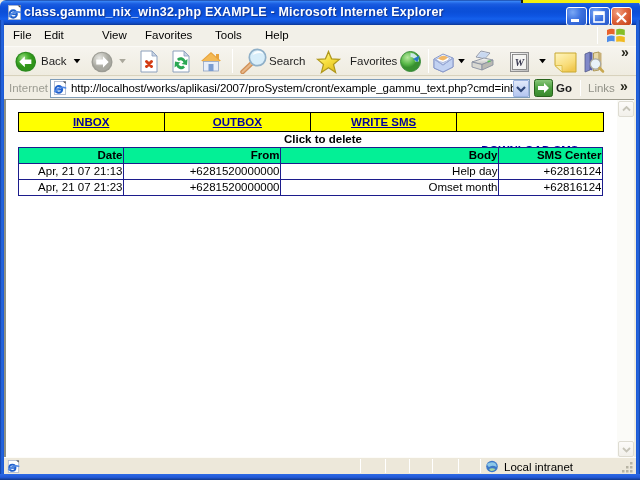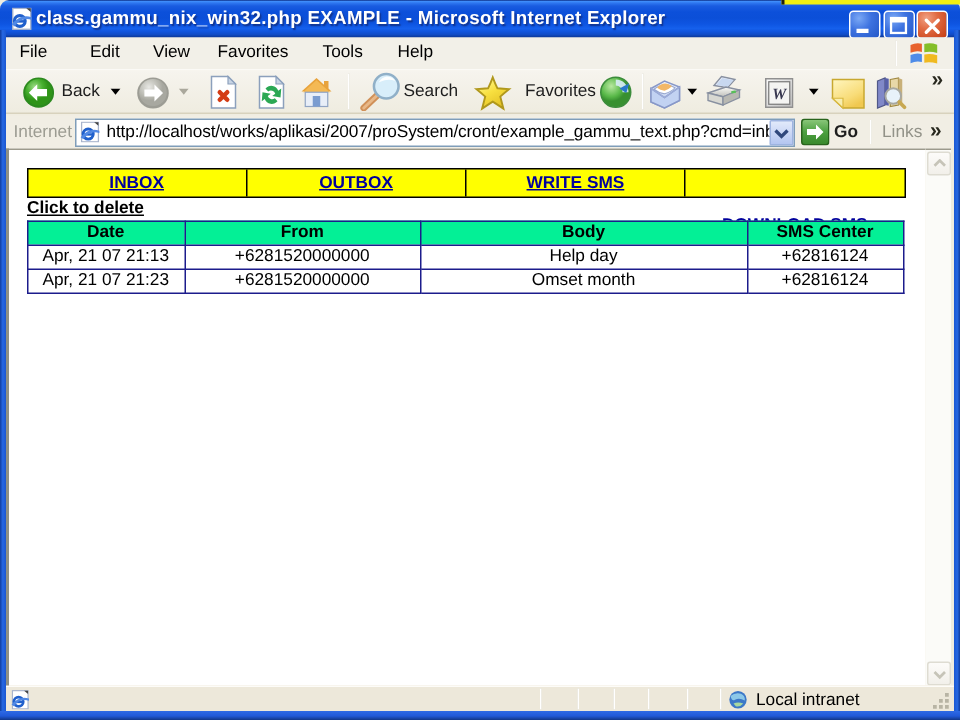--- a/index.html
+++ b/index.html
@@ -47,24 +47,24 @@
 #content { left:4px; top:99px; width:613px; height:358px; background:#fff; border-top:1px solid #9C9A8C; }
 #scrollbar { left:617px; top:99px; width:17px; height:358px; background:#FBFBF8; border-top:1px solid #9C9A8C; }
 #scrollstrip { left:634px; top:99px; width:2px; height:358px; background:#EFECDF; }
 .sbtn { position:absolute; left:0.5px; width:16px; height:16px; background:linear-gradient(180deg,#FCFBF9,#F2F0EA); border:1px solid #DEDCD2; border-radius:2px; }
 
 #navtable { left:13.5px; top:11.5px; width:586px; height:20px; border:1px solid #000; background:#FFFF00; display:flex; }
 #navtable .cell { flex:1; border-right:1px solid #000; text-align:center; font-size:11.5px; font-weight:bold; padding-top:3px; }
 #navtable .cell:last-child { border-right:none;margin-top:28px; }
 #navtable a { color:#00009C; text-decoration:underline; }
 
-#clickdel { left:14px; top:33px; width:586px; font-size:11.5px; font-weight:bold; color:#000;text-decoration:underline; }
+#clickdel { left:26px; top:33px; width:586px; text-align:center; font-size:11.5px; font-weight:bold; color:#000; }
 
 #datatable { left:13.5px; top:46.5px; border-collapse:collapse; }
-#datatable td { border:1px solid #1C1C8C; font-size:11.5px; text-align:center; height:16px; padding:0; }
+#datatable td { border:1px solid #1C1C8C; font-size:11.5px; text-align:right; height:16px; padding:0; }
 #datatable .hdr td { background:#03F096; font-weight:bold; }
 </style>
 </head>
 <body>
 <div class="abs" id="titlebar"></div>
 <div class="abs" id="yellowsliver"></div>
 <div class="abs" id="borderL"></div>
 <div class="abs" id="borderR"></div>
 <div class="abs" id="borderB"></div>
 
@@ -89,21 +89,21 @@
     </svg>
   </div>
 <div class="abs tbtn" id="btnclose">
     <svg style="position:absolute;left:3px;top:2.5px" width="13" height="13" viewBox="0 0 13 13">
       <path d="M2.5 2.5 L10.5 10.5 M10.5 2.5 L2.5 10.5" stroke="#fff" stroke-width="2.2" stroke-linecap="round"></path>
     </svg>
   </div>
 
 <div class="abs" id="menubar">
   <span style="left:9px">File</span>
-  <span style="left:56px">Edit</span>
+  <span style="left:40px">Edit</span>
   <span style="left:98px">View</span>
   <span style="left:141px">Favorites</span>
   <span style="left:211px">Tools</span>
   <span style="left:261px">Help</span>
 </div>
 <div class="abs" id="menusep"></div>
 <svg class="abs" id="throbber" viewBox="0 0 20 17">
   <path d="M1 3 Q5 1 8.6 2.2 L8.6 7.6 Q5 6.4 1 8.2 Z" fill="#E8622C"></path>
   <path d="M10.2 2.4 Q14 1.1 18.8 2.8 L18.8 8.3 Q14 6.9 10.2 7.9 Z" fill="#84BE28"></path>
   <path d="M1 9.7 Q5 7.9 8.6 9.1 L8.6 14.4 Q5 13.2 1 15.2 Z" fill="#4E8CE8"></path>

